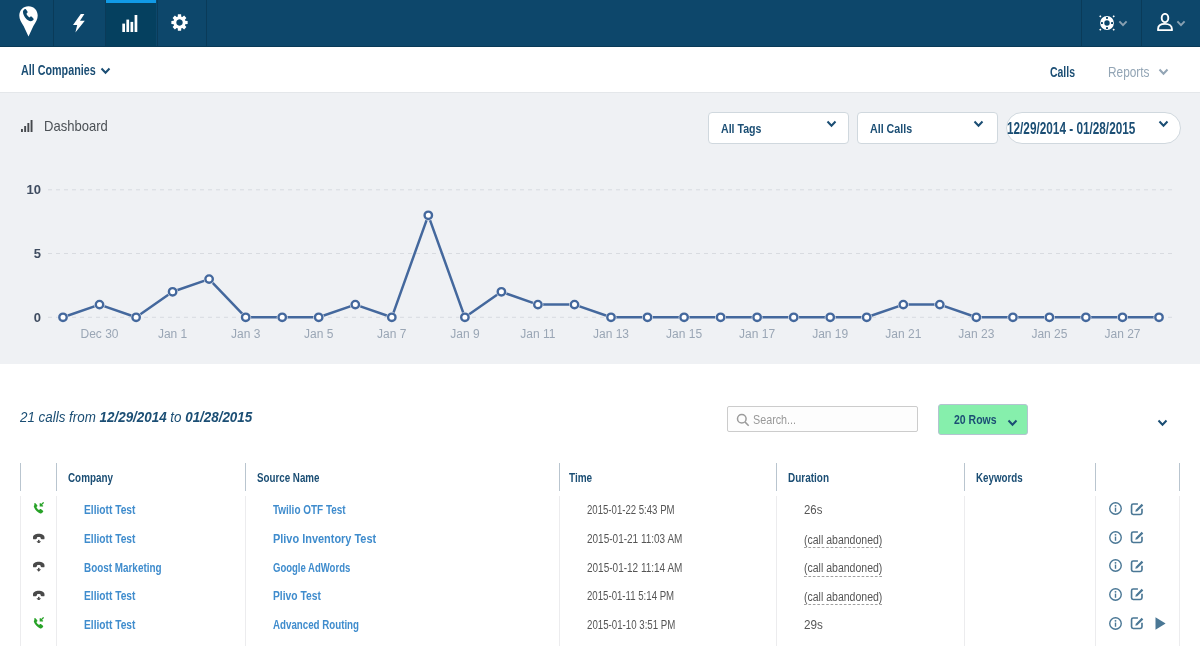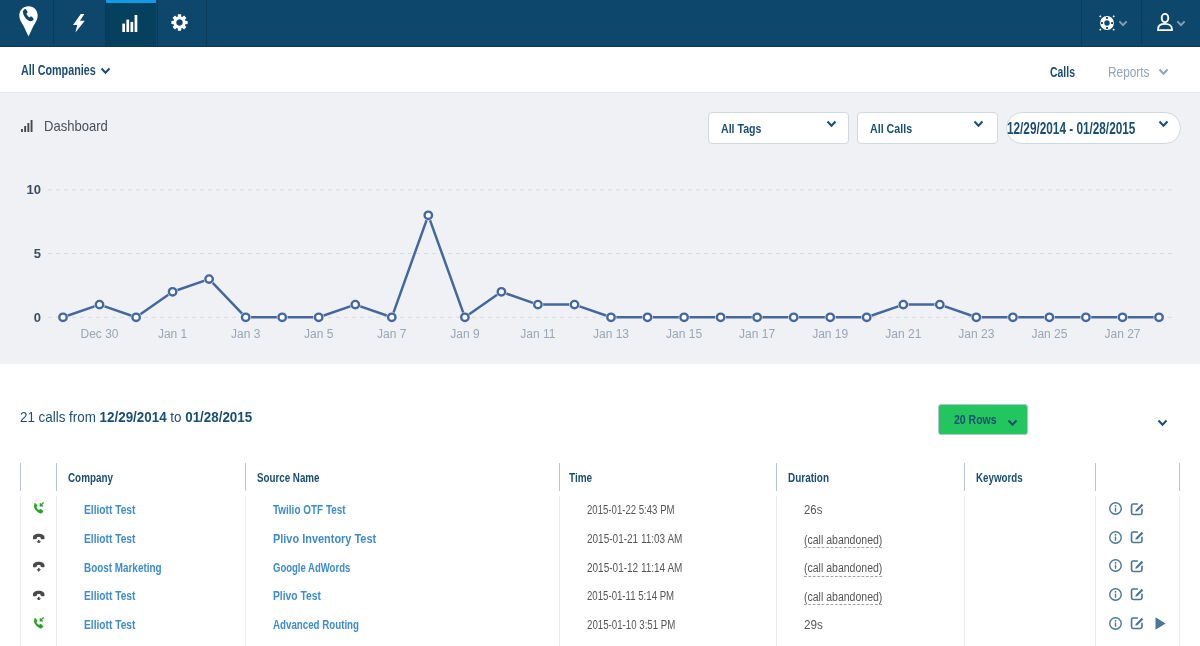--- a/index.html
+++ b/index.html
@@ -22,23 +22,23 @@
 
 #gray { position:absolute; top:93px; left:0; width:1200px; height:271px; background:#eff1f4; }
 #dashhead { position:absolute; left:43.6px; top:25.4px; font-size:15px; line-height:15px; color:#4b5055; }
 .filterbox { position:absolute; top:19px; height:32px; background:#fff; border:1px solid #d0d8de; border-radius:4px;
   font-size:13px; font-weight:bold; color:#1b4e74; line-height:32px; }
 #fb1 { left:708px; width:141px; padding-left:11.5px; }
 #fb2 { left:857px; width:141px; padding-left:12px; }
 #fb3 { left:1006px; width:175px; font-size:16px;border-radius:16px; }
 
 #white { position:absolute; top:364px; left:0; width:1200px; height:282px; background:#fff; }
-#callsline { position:absolute; left:20px; top:45px; font-size:15px; line-height:15px; color:#1b4e74; }
+#callsline { position:absolute; left:20px; top:45px; font-size:15px; line-height:15px; color:#1b4e74;font-style:italic; }
 #searchbox { position:absolute; left:727px; top:42px; width:191px; height:26px; background:#fdfdfd; border:1px solid #ccc; border-radius:2px; }
-.ctrlbox { position:absolute; top:39.5px; height:31px; background:#22c55e; border:1px solid #b3c4d0; border-radius:3px;
+.ctrlbox { position:absolute; top:39.5px; height:31px; background:#86efac; border:1px solid #b3c4d0; border-radius:3px;
   font-size:13px; font-weight:bold; color:#1b4e74; line-height:29px; }
 #rows20 { left:938px; width:90px; padding-left:14.5px; }
 #selcols { left:1051px; width:130px; padding-left:13.7px; }
 
 .vlh { position:absolute; top:99px; width:1px; height:28px; background:#b9c5cf; }
 .vlb { position:absolute; top:132px; width:1px; height:150px; background:#ececee; }
 .th { position:absolute; top:107.9px; font-size:12px; line-height:12px; font-weight:bold; color:#1b4e74; }
 .cell { position:absolute; top:0; height:29px; line-height:29px; font-size:12px; color:#555; }
 .link { font-weight:bold; color:#3f8ccd; }
 .aband { top:6.5px; height:16.5px; line-height:16.5px; border-bottom:1px dashed #999; }
@@ -226,20 +226,27 @@
         <circle cx="1049.4" cy="224.3" r="3.7" fill="#fff" stroke="#44689d" stroke-width="2.4"></circle>
         <circle cx="1085.9" cy="224.3" r="3.7" fill="#fff" stroke="#44689d" stroke-width="2.4"></circle>
         <circle cx="1122.5" cy="224.3" r="3.7" fill="#fff" stroke="#44689d" stroke-width="2.4"></circle>
         <circle cx="1159.0" cy="224.3" r="3.7" fill="#fff" stroke="#44689d" stroke-width="2.4"></circle>
 </svg>
   </div>
 
   <div id="white">
     <div id="callsline"><span class="sx" id="callstext" style="transform:scaleX(0.8923)">21 calls from <b>12/29/2014</b> to <b>01/28/2015</b></span></div>
 
+    <div id="searchbox">
+      <svg class="abs" style="left:8px;top:6px" width="14" height="14" viewBox="0 0 14 14">
+        <circle cx="5.8" cy="5.8" r="4.3" fill="none" stroke="#9b9b9b" stroke-width="1.5"></circle>
+        <line x1="9.1" y1="9.1" x2="12.7" y2="12.7" stroke="#9b9b9b" stroke-width="1.5"></line>
+      </svg>
+      <span class="sx" id="searchph" style="position:absolute;left:24.5px;top:5px;font-size:13px;line-height:15px;color:#999;transform:scaleX(0.8269)">Search...</span>
+    </div>
     <div class="ctrlbox" id="rows20"><span class="sx" id="rows20t" style="transform:scaleX(0.8075)">20 Rows</span></div>
     <svg class="abs" style="left:1007px;top:54.5px" width="11" height="8" viewBox="0 0 11 8">
         <polyline points="1.5,1.5 5.5,5.8 9.5,1.5" fill="none" stroke="#1b4e74" stroke-width="2"></polyline>
       </svg>
     <svg class="abs" style="left:1157px;top:54.5px" width="11" height="8" viewBox="0 0 11 8">
         <polyline points="1.5,1.5 5.5,5.8 9.5,1.5" fill="none" stroke="#1b4e74" stroke-width="2"></polyline>
       </svg>
 
     <div class="vlh" style="left:20px"></div>
     <div class="vlh" style="left:56px"></div>

